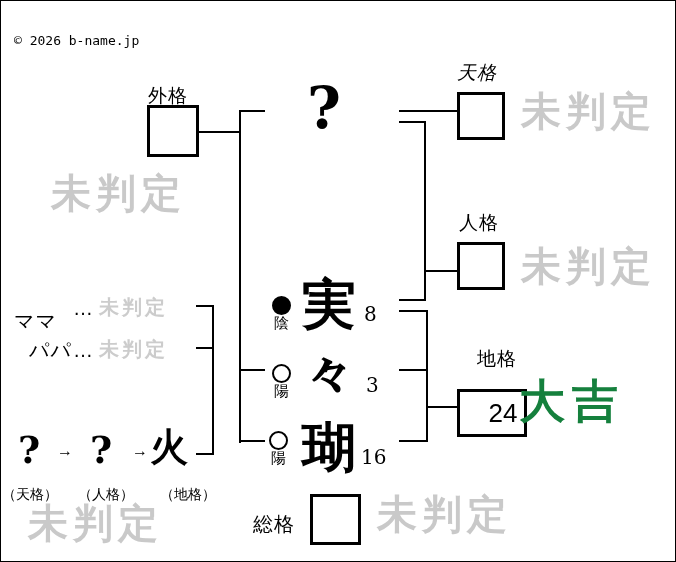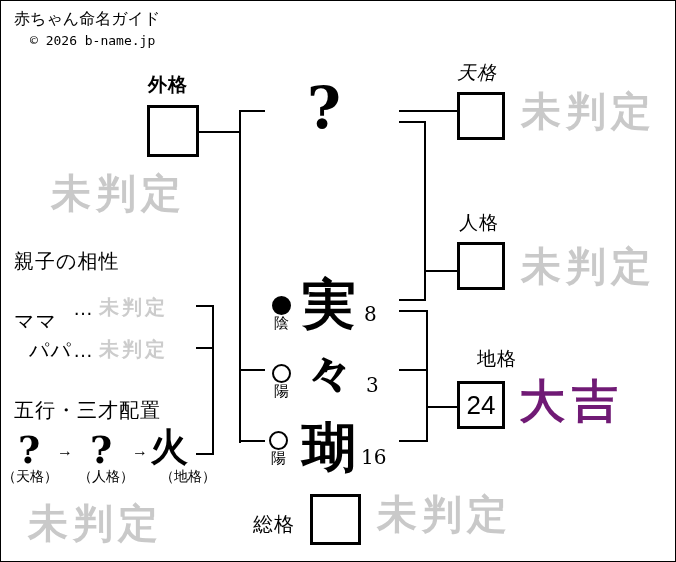--- a/index.html
+++ b/index.html
@@ -20,37 +20,36 @@
   .qmark{position:absolute;font-family:"DejaVu Serif","Liberation Serif",serif;
          font-weight:bold;font-size:58px;line-height:1;}
   .dot{position:absolute;width:15px;height:15px;border:2px solid #000;border-radius:50%;background:#fff;}
   .dot.filled{background:#000;}
   .inyo{position:absolute;font-size:15px;line-height:1;}
   .wm{position:absolute;font-family:"DejaVu Serif","Liberation Serif",serif;
       font-weight:bold;font-size:40px;line-height:1;color:#c9c9c9;letter-spacing:5px;white-space:nowrap;}
   .wm-small{position:absolute;font-family:"DejaVu Serif","Liberation Serif",serif;
       font-weight:bold;font-size:20px;line-height:1;color:#cccccc;letter-spacing:3px;white-space:nowrap;}
   .luck{position:absolute;font-family:"DejaVu Serif","Liberation Serif",serif;
-      font-weight:bold;font-size:46px;line-height:1;color:#701a75;letter-spacing:7px;white-space:nowrap;}
+      font-weight:bold;font-size:46px;line-height:1;color:#15803d;letter-spacing:7px;white-space:nowrap;}
   .side-text{position:absolute;font-size:20px;letter-spacing:1px;line-height:1;}
   .gogyo-el{position:absolute;font-family:"DejaVu Serif","Liberation Serif",serif;
       font-weight:bold;font-size:38px;line-height:1;}
   .gogyo-arrow{position:absolute;font-size:16px;line-height:1;}
-  .gogyo-cap{position:absolute;font-size:14px;line-height:1;letter-spacing:0px;}
+  .gogyo-cap{position:absolute;font-size:14px;line-height:1;letter-spacing:0px;margin-top:18px;}
   .header-title{position:absolute;left:13px;top:8px;font-size:16px;}
   .header-copy{position:absolute;left:13px;top:32px;font-size:13px;
-      font-family:"DejaVu Sans Mono","Liberation Mono",monospace;margin-left:16px;}
+      font-family:"DejaVu Sans Mono","Liberation Mono",monospace;}
   .num-sans{font-size:26px;font-family:"Liberation Sans",sans-serif;}
 </style>
 </head>
 <body>
 
 <div id="canvas">
 
-  <div class="header-title">赤ちゃん命名ガイド</div>
   <div class="header-copy">© 2026 b-name.jp</div>
 
   <div class="ln" style="left:198px;top:130px;width:41px;height:2px;"></div>
   <div class="ln" style="left:238px;top:109px;width:2px;height:333px;"></div>
   <div class="ln" style="left:238px;top:109px;width:26px;height:2px;"></div>
   <div class="ln" style="left:238px;top:368px;width:26px;height:2px;"></div>
   <div class="ln" style="left:238px;top:439px;width:26px;height:2px;"></div>
 
   <div class="ln" style="left:211px;top:304px;width:2px;height:150px;"></div>
   <div class="ln" style="left:195px;top:304px;width:18px;height:2px;"></div>
@@ -62,34 +61,34 @@
   <div class="ln" style="left:423px;top:120px;width:2px;height:180px;"></div>
   <div class="ln" style="left:423px;top:269px;width:33px;height:2px;"></div>
   <div class="ln" style="left:398px;top:298px;width:27px;height:2px;"></div>
 
   <div class="ln" style="left:398px;top:309px;width:29px;height:2px;"></div>
   <div class="ln" style="left:425px;top:309px;width:2px;height:132px;"></div>
   <div class="ln" style="left:398px;top:368px;width:29px;height:2px;"></div>
   <div class="ln" style="left:425px;top:405px;width:31px;height:2px;"></div>
   <div class="ln" style="left:398px;top:439px;width:29px;height:2px;"></div>
 
-  <div class="kaku-label" style="left:147px;top:71px;font-weight:bold;">外格</div>
+  <div class="kaku-label" style="left:147px;top:82px;">外格</div>
   <div class="kbox wide" style="left:146px;top:104px;"></div>
   <div class="wm" style="left:50px;top:172px;">未判定</div>
 
   <div class="kaku-label" style="left:456px;top:59px;font-style:italic;">天格</div>
   <div class="kbox" style="left:456px;top:91px;"></div>
   <div class="wm" style="left:520px;top:90px;">未判定</div>
 
   <div class="kaku-label" style="left:458px;top:209px;">人格</div>
   <div class="kbox" style="left:456px;top:241px;"></div>
   <div class="wm" style="left:520px;top:245px;">未判定</div>
 
   <div class="kaku-label" style="left:476px;top:345px;">地格</div>
-  <div class="kbox" style="left:456px;top:380px;">
+  <div class="kbox" style="left:456px;top:388px;padding-left:22px;">
     <span class="num-sans">24</span>
   </div>
   <div class="luck" style="left:518px;top:377px;">大吉</div>
 
   <div class="kaku-label" style="left:252px;top:510px;font-size:20px;">総格</div>
   <div class="kbox" style="left:309px;top:493px;width:45px;height:45px;"></div>
   <div class="wm" style="left:376px;top:493px;">未判定</div>
 
   <div class="qmark" style="left:306px;top:78px;">?</div>
 
@@ -101,31 +100,29 @@
   <div class="dot" style="left:271px;top:363px;"></div>
   <div class="inyo" style="left:273px;top:382px;">陽</div>
   <div class="big-kanji" style="left:301px;top:345px;">々</div>
   <div class="stroke-num" style="left:365px;top:374px;">3</div>
 
   <div class="dot" style="left:268px;top:430px;"></div>
   <div class="inyo" style="left:270px;top:449px;">陽</div>
   <div class="big-kanji" style="left:301px;top:419px;">瑚</div>
   <div class="stroke-num" style="left:360px;top:446px;">16</div>
 
-  <div class="side-text" style="left:13px;top:250px;">親子の相性</div>
 
   <div class="side-text" style="left:13px;top:310px;">ママ</div>
   <div class="side-text" style="left:72px;top:297px;">…</div>
   <div class="wm-small" style="left:98px;top:296px;">未判定</div>
 
   <div class="side-text" style="left:28px;top:339px;">パパ</div>
   <div class="side-text" style="left:72px;top:339px;">…</div>
   <div class="wm-small" style="left:98px;top:338px;">未判定</div>
 
-  <div class="side-text" style="left:13px;top:399px;">五行・三才配置</div>
 
   <div class="gogyo-el" style="left:17px;top:430px;">?</div>
   <div class="gogyo-arrow" style="left:56px;top:442px;">→</div>
   <div class="gogyo-el" style="left:89px;top:430px;">?</div>
   <div class="gogyo-arrow" style="left:131px;top:442px;">→</div>
   <div class="gogyo-el" style="left:149px;top:427px;">火</div>
 
   <div class="gogyo-cap" style="left:1px;top:468px;">（天格）</div>
   <div class="gogyo-cap" style="left:77px;top:468px;">（人格）</div>
   <div class="gogyo-cap" style="left:159px;top:468px;">（地格）</div>

